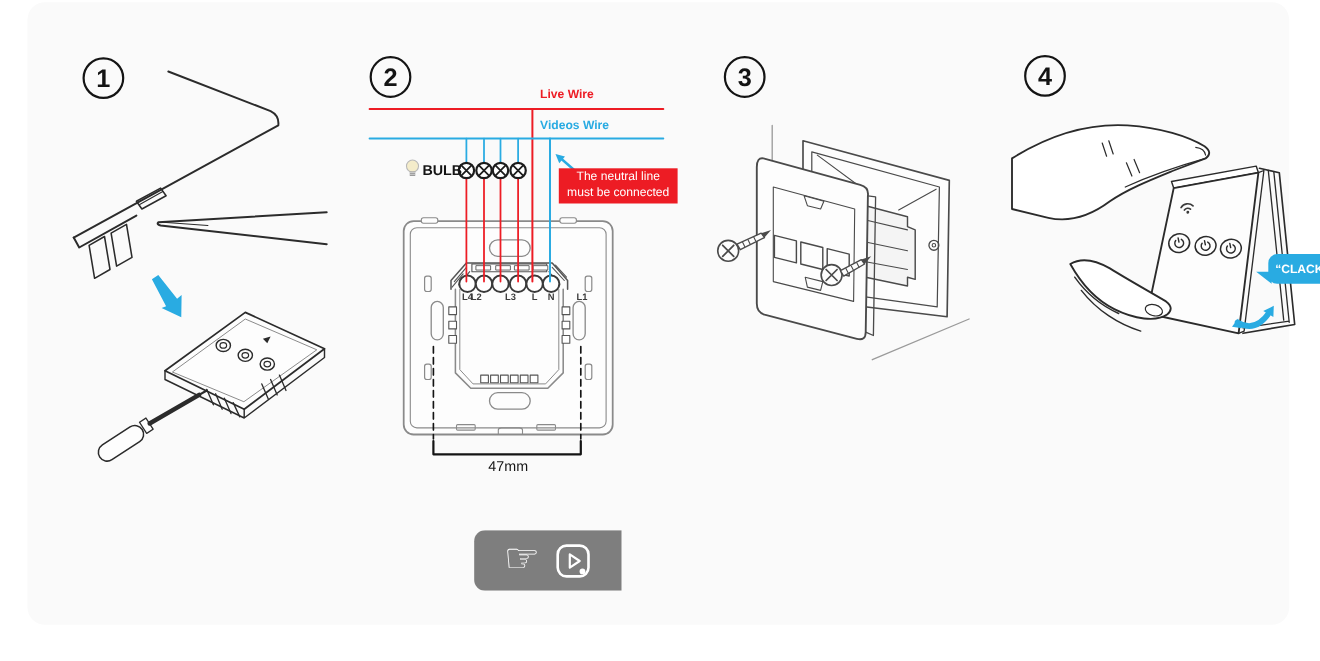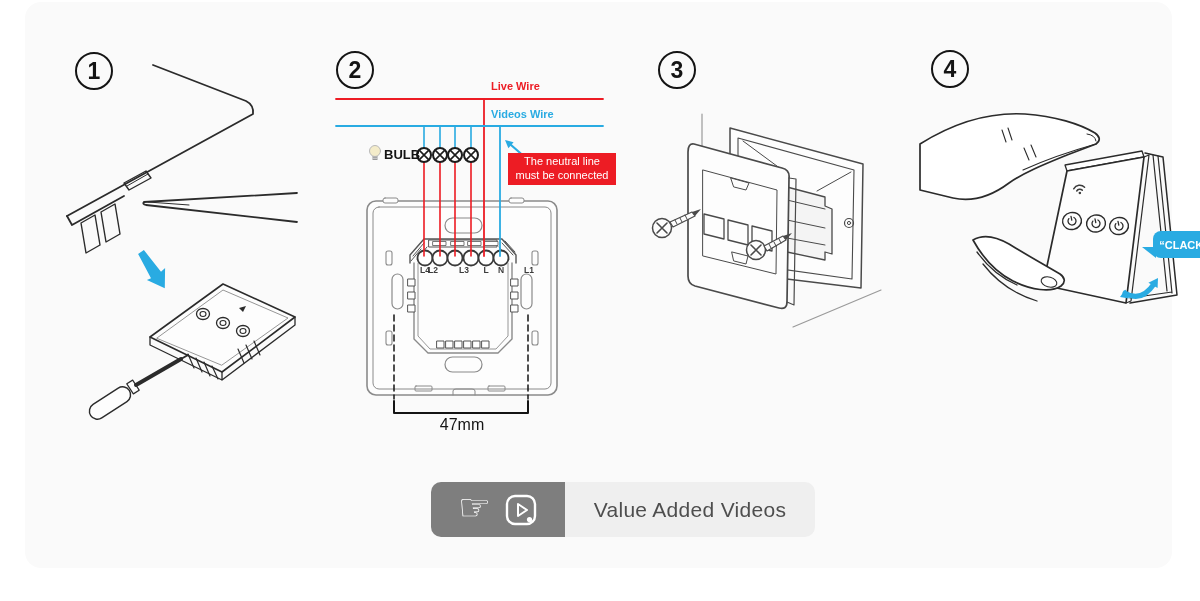--- a/index.html
+++ b/index.html
@@ -10,21 +10,21 @@
               display:flex;align-items:center;justify-content:center;font-size:23px;font-weight:bold;color:#141414;}
   svg{position:absolute;overflow:visible;}
   .wire-label{position:absolute;font-size:11px;font-weight:bold;text-align:left;width:112px;}
   .live{color:#ed1c24;}
   .neutral{color:#29abe2;}
   .bulb-label{position:absolute;left:359px;top:145px;font-size:13px;font-weight:700;color:#141414;}
   .warning-badge{position:absolute;left:483px;top:151px;width:108px;height:32px;background:#ed1c24;color:#ffffff;
                  display:flex;flex-direction:column;align-items:center;justify-content:center;
                  font-size:11px;font-weight:normal;line-height:1.25;}
   .terminal-label{position:absolute;top:263px;width:16px;text-align:center;font-size:8.5px;font-weight:bold;color:#3c3c3c;}
-  .dim-label{position:absolute;left:407px;top:414px;width:60px;text-align:center;font-size:16px;color:#141414;}
+  .dim-label{position:absolute;left:407px;top:414px;width:60px;text-align:center;font-size:13px;color:#141414;}
   .bubble{position:absolute;left:1128px;top:229px;width:62px;height:27px;background:#29abe2;border-radius:8px;
           color:#ffffff;font-weight:bold;font-size:11px;display:flex;align-items:center;justify-content:center;}
   .bubble-tail{position:absolute;left:1117px;top:245px;width:0;height:0;
                border-right:14px solid #29abe2;border-bottom:11px solid transparent;}
   .banner{position:absolute;left:406px;top:480px;width:384px;height:55px;border-radius:10px;display:flex;overflow:hidden;}
   .banner-dark{width:134px;background:#7e7e7e;display:flex;align-items:center;justify-content:center;gap:13px;}
   .hand-glyph{color:#ffffff;font-size:37px;line-height:1;transform:translateY(-2px);}
   .banner-light{flex:1;background:#efefef;display:flex;align-items:center;justify-content:center;}
   .banner-label{font-size:21px;color:#4e4e4e;letter-spacing:0.3px;}
 </style>
@@ -280,19 +280,16 @@
 
     <div class="banner">
       <div class="banner-dark">
         <span class="hand-glyph">☞</span>
         <svg style="position:static;" width="34" height="34" viewBox="0 0 34 34" fill="none" stroke="#ffffff" stroke-linejoin="round" stroke-linecap="round">
           <rect x="3" y="3" width="28" height="28" rx="8" stroke-width="2.4"></rect>
           <path d="M14,11 L23,17 L14,23 Z" stroke-width="2"></path>
           <circle cx="25.5" cy="26.5" r="2.6" fill="#ffffff" stroke="none"></circle>
         </svg>
       </div>
-      <div class="banner-light">
-        <span class="banner-label">Value Added Videos</span>
-      </div>
     </div>
 
   </div>
 </div>
 
 </body></html>

